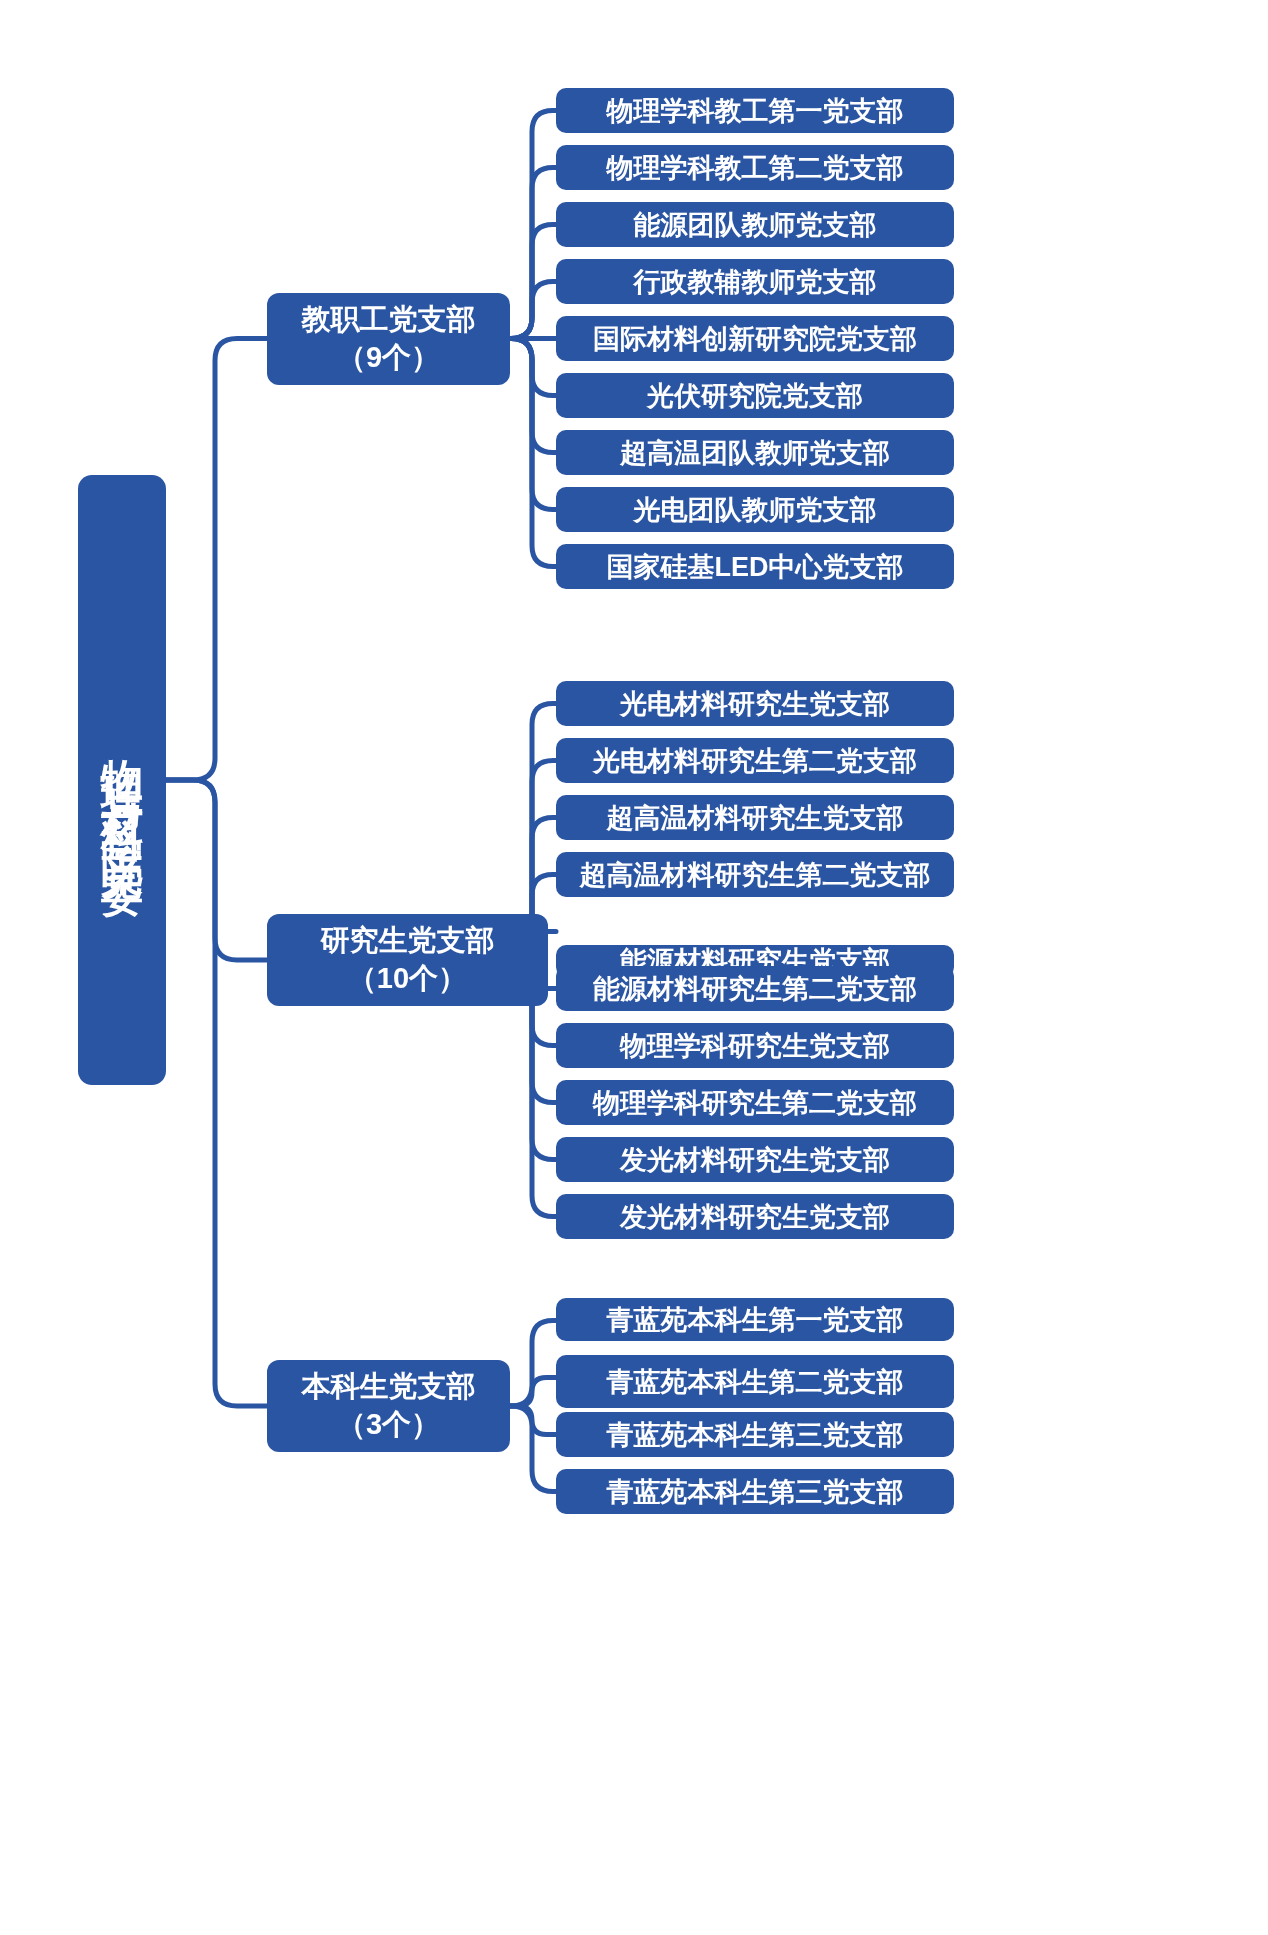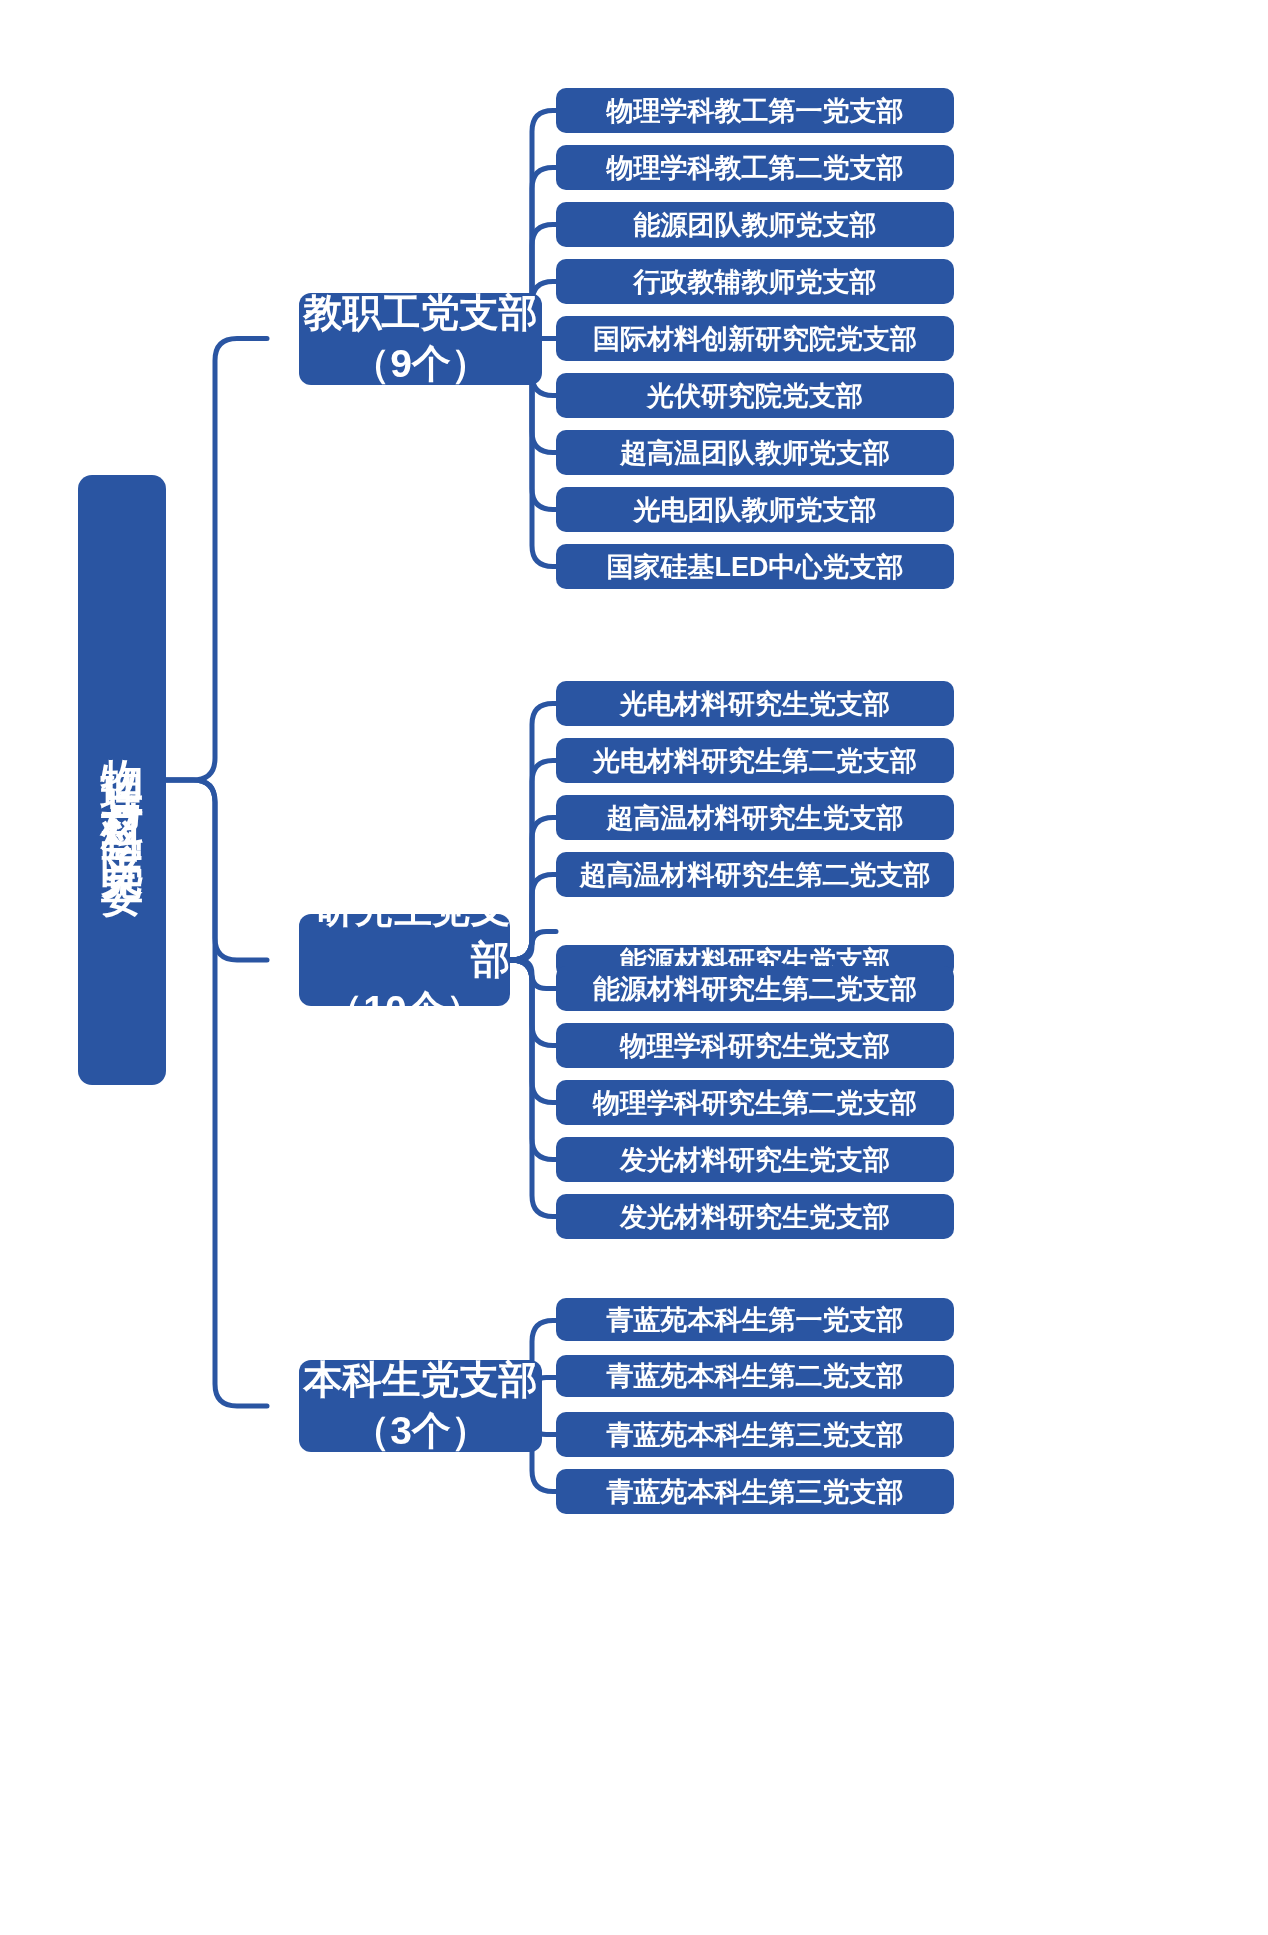--- a/index.html
+++ b/index.html
@@ -26,23 +26,22 @@
     border-radius:14px;
     writing-mode:vertical-rl;
     text-orientation:upright;
     font-size:42px;
     letter-spacing:14px;
     padding-top:18px;
   }
   .branch-node{
     border-radius:12px;
     flex-direction:column;
-    font-size:39px;
+    font-size:29px;
     line-height:1.3;
-    margin-left:32px;
   }
   .leaf-node{
     font-size:27px;
     white-space:nowrap;
   }
 </style>
 </head>
 <body>
 
 <div class="canvas">
@@ -82,36 +81,36 @@
       </div>
       <div class="node leaf-node" style="left: 556px; top: 88px; width: 398px; height: 45px; background: rgb(42, 85, 162); color: rgb(255, 255, 255);">物理学科教工第一党支部</div>
       <div class="node leaf-node" style="left: 556px; top: 145px; width: 398px; height: 45px; background: rgb(42, 85, 162); color: rgb(255, 255, 255);">物理学科教工第二党支部</div>
       <div class="node leaf-node" style="left: 556px; top: 202px; width: 398px; height: 45px; background: rgb(42, 85, 162); color: rgb(255, 255, 255);">能源团队教师党支部</div>
       <div class="node leaf-node" style="left: 556px; top: 259px; width: 398px; height: 45px; background: rgb(42, 85, 162); color: rgb(255, 255, 255);">行政教辅教师党支部</div>
       <div class="node leaf-node" style="left: 556px; top: 316px; width: 398px; height: 45px; background: rgb(42, 85, 162); color: rgb(255, 255, 255);">国际材料创新研究院党支部</div>
       <div class="node leaf-node" style="left: 556px; top: 373px; width: 398px; height: 45px; background: rgb(42, 85, 162); color: rgb(255, 255, 255);">光伏研究院党支部</div>
       <div class="node leaf-node" style="left: 556px; top: 430px; width: 398px; height: 45px; background: rgb(42, 85, 162); color: rgb(255, 255, 255); font-family: Liberation Serif, serif;">超高温团队教师党支部</div>
       <div class="node leaf-node" style="left: 556px; top: 487px; width: 398px; height: 45px; background: rgb(42, 85, 162); color: rgb(255, 255, 255);">光电团队教师党支部</div>
       <div class="node leaf-node" style="left: 556px; top: 544px; width: 398px; height: 45px; background: rgb(42, 85, 162); color: rgb(255, 255, 255);">国家硅基LED中心党支部</div>
-      <div class="node branch-node" style="left: 267px; top: 914px; width: 211px; height: 92px; background: rgb(42, 85, 162); color: rgb(255, 255, 255);">
+      <div class="node branch-node" style="left: 267px; top: 914px; width: 281px; height: 92px; background: rgb(42, 85, 162); color: rgb(255, 255, 255);">
         <span>研究生党支部</span>
         <span>（10个）</span>
       </div>
       <div class="node leaf-node" style="left: 556px; top: 681px; width: 398px; height: 45px; background: rgb(42, 85, 162); color: rgb(255, 255, 255);">光电材料研究生党支部</div>
       <div class="node leaf-node" style="left: 556px; top: 738px; width: 398px; height: 45px; background: rgb(42, 85, 162); color: rgb(255, 255, 255);">光电材料研究生第二党支部</div>
       <div class="node leaf-node" style="left: 556px; top: 795px; width: 398px; height: 45px; background: rgb(42, 85, 162); color: rgb(255, 255, 255);">超高温材料研究生党支部</div>
       <div class="node leaf-node" style="left: 556px; top: 852px; width: 398px; height: 45px; background: rgb(42, 85, 162); color: rgb(255, 255, 255);">超高温材料研究生第二党支部</div>
       <div class="node leaf-node" style="left: 556px; top: 909px; width: 398px; height: 32px; background: rgb(42, 85, 162); color: rgb(255, 255, 255); margin-top: 36px;">能源材料研究生党支部</div>
       <div class="node leaf-node" style="left: 556px; top: 966px; width: 398px; height: 45px; background: rgb(42, 85, 162); color: rgb(255, 255, 255);">能源材料研究生第二党支部</div>
       <div class="node leaf-node" style="left: 556px; top: 1023px; width: 398px; height: 45px; background: rgb(42, 85, 162); color: rgb(255, 255, 255);">物理学科研究生党支部</div>
       <div class="node leaf-node" style="left: 556px; top: 1080px; width: 398px; height: 45px; background: rgb(42, 85, 162); color: rgb(255, 255, 255);">物理学科研究生第二党支部</div>
       <div class="node leaf-node" style="left: 556px; top: 1137px; width: 398px; height: 45px; background: rgb(42, 85, 162); color: rgb(255, 255, 255);">发光材料研究生党支部</div>
       <div class="node leaf-node" style="left: 556px; top: 1194px; width: 398px; height: 45px; background: rgb(42, 85, 162); color: rgb(255, 255, 255);">发光材料研究生党支部</div>
       <div class="node branch-node" style="left: 267px; top: 1360px; width: 243px; height: 92px; background: rgb(42, 85, 162); color: rgb(255, 255, 255);">
         <span>本科生党支部</span>
         <span>（3个）</span>
       </div>
       <div class="node leaf-node" style="left: 556px; top: 1298px; width: 398px; height: 43px; background: rgb(42, 85, 162); color: rgb(255, 255, 255);">青蓝苑本科生第一党支部</div>
-      <div class="node leaf-node" style="left: 556px; top: 1355px; width: 398px; height: 42px; background: rgb(42, 85, 162); color: rgb(255, 255, 255);">青蓝苑本科生第二党支部</div>
+      <div class="node leaf-node" style="left: 556px; top: 1355px; width: 398px; height: 53px; background: rgb(42, 85, 162); color: rgb(255, 255, 255);">青蓝苑本科生第二党支部</div>
       <div class="node leaf-node" style="left: 556px; top: 1412px; width: 398px; height: 45px; background: rgb(42, 85, 162); color: rgb(255, 255, 255);">青蓝苑本科生第三党支部</div>
       <div class="node leaf-node" style="left: 556px; top: 1469px; width: 398px; height: 45px; background: rgb(42, 85, 162); color: rgb(255, 255, 255);">青蓝苑本科生第三党支部</div>
     </div>
 </div>
 
 </body></html>

